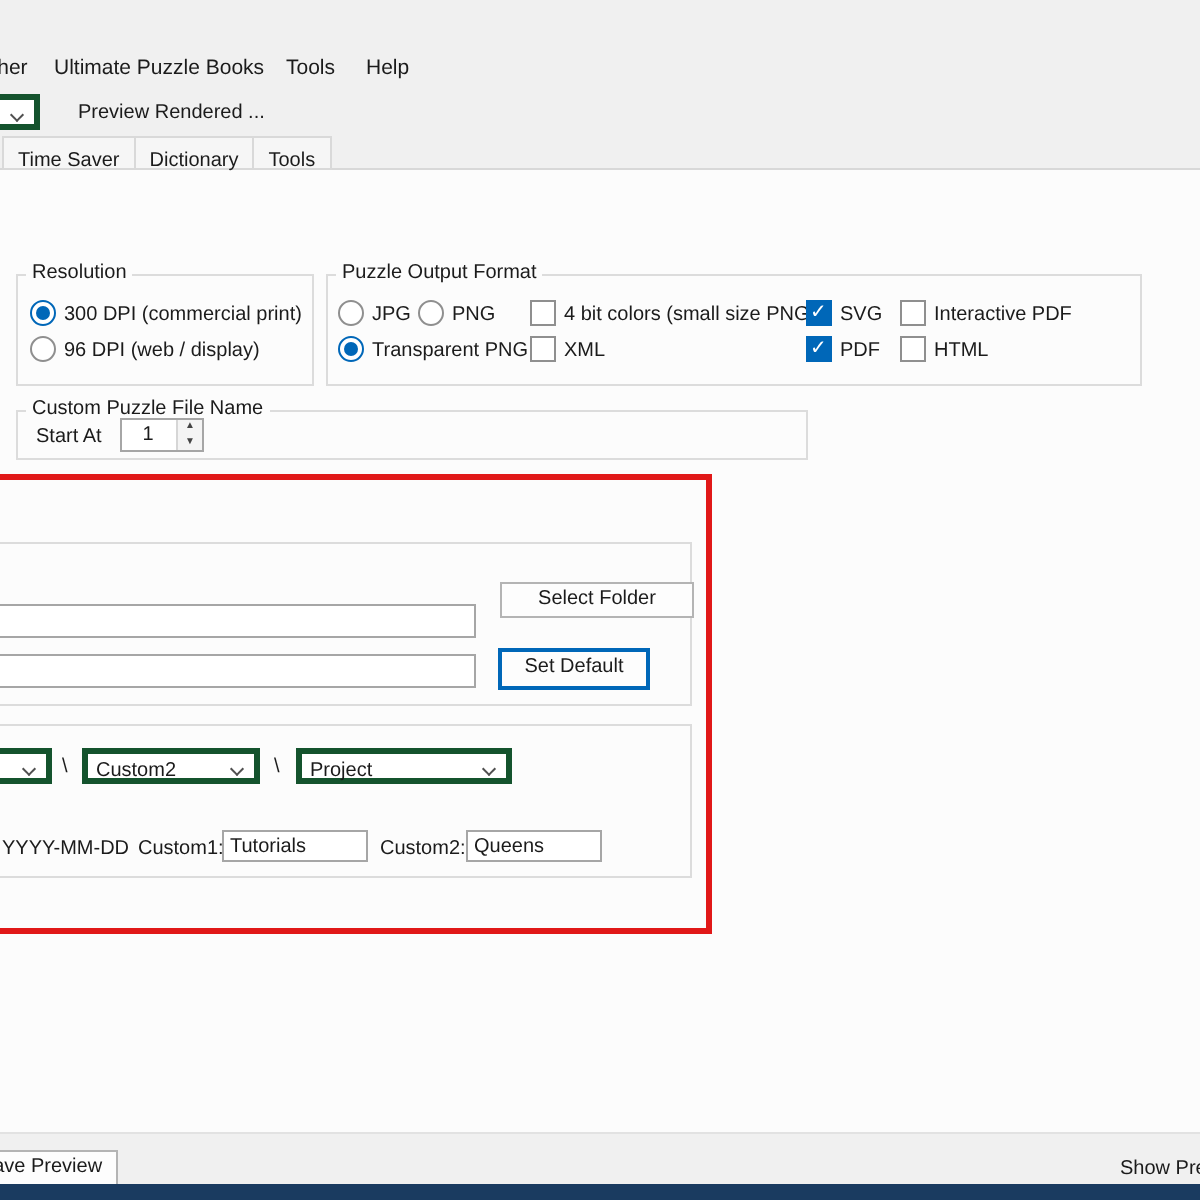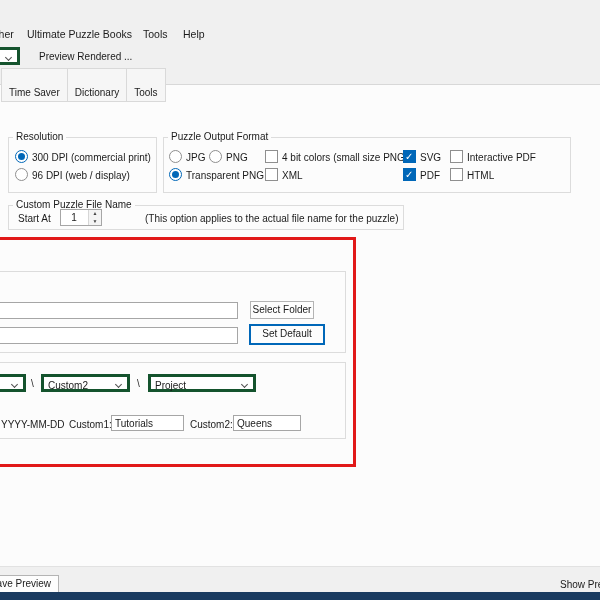--- a/index.html
+++ b/index.html
@@ -12,21 +12,21 @@
   .topchrome { position:absolute; left:0; top:0; width:600px; height:85px;
     background:var(--chrome-bg,#f0f0f0); border-bottom:1px solid #d8d8d8; }
   .menuitem { position:absolute; top:26px; height:16px; line-height:16px;
     font-size:10.5px; padding:0 4px; white-space:nowrap; cursor:default; }
   .label { position:absolute; white-space:nowrap; line-height:12px; }
   .combo { position:absolute; background:#fff; border:3px solid #14532d; }
   .combo .val { position:absolute; left:4px; top:3px; line-height:11px; white-space:nowrap; }
   .chev { position:absolute; right:6px; top:5px; width:5px; height:5px;
     border-right:1px solid #505050; border-bottom:1px solid #505050; transform:rotate(45deg); }
   .tabs { position:absolute; left:1px; top:68px; display:flex; }
-  .tab { height:17px; line-height:16px; padding:16px 7px; background:#f6f6f6;
+  .tab { height:17px; line-height:16px; padding:4px 7px; background:#f6f6f6;
     border:1px solid #d9d9d9; margin-right:-1px; white-space:nowrap;text-align:center; }
   .group { position:absolute; border:1px solid #dcdcdc; }
   .gtitle { position:absolute; background:#fcfcfc; padding:0 3px; line-height:11px; white-space:nowrap; }
   .radio { position:absolute; width:13px; height:13px; border:1px solid #8f8f8f;
     border-radius:50%; background:#fff; }
   .radio.sel { border-color:var(--accent,#0067b8); }
   .radio.sel::after { content:''; position:absolute; left:2px; top:2px; width:7px; height:7px;
     border-radius:50%; background:var(--accent,#0067b8); }
   .cb { position:absolute; width:13px; height:13px; border:1px solid #8f8f8f; background:#fff; }
   .cb.checked { background:var(--accent,#0067b8); border-color:var(--accent,#0067b8); }
@@ -105,25 +105,24 @@
   <div class="group" style="left:8px;top:205px;width:396px;height:25px"></div>
   <span class="gtitle" style="left:13px;top:199px">Custom Puzzle File Name</span>
   <span class="label" style="left:18px;top:213px">Start At</span>
   <div class="spin" style="left:60px;top:209px;width:42px;height:17px">
     <div class="sval">1</div>
     <div class="sbtns">
       <span class="sb">▲</span>
       <span class="sb">▼</span>
     </div>
   </div>
-  <span class="label" style="left:145px;top:213px">(This option applies to the actual file name for the puzzle)</span>
 
   <div class="group" style="left:-12px;top:271px;width:358px;height:82px"></div>
   <input class="tf" style="left: -40px; top: 302px; width: 278px; height: 17px;" value="">
-  <div class="btn" style="left:250px;top:301px;width:64px;height:18px">Select Folder</div>
+  <div class="btn" style="left:250px;top:291px;width:97px;height:18px">Select Folder</div>
   <input class="tf" style="left: -40px; top: 327px; width: 278px; height: 17px;" value="">
   <div class="btn focused" style="left:250px;top:325px;width:74px;height:19px">Set Default</div>
 
   <div class="group" style="left:-12px;top:362px;width:358px;height:77px"></div>
   <div class="combo" style="left:-60px;top:374px;width:86px;height:18px">
     <span class="chev"></span>
   </div>
   <span class="label" style="left:31px;top:378px">\</span>
   <div class="combo" style="left:41px;top:374px;width:89px;height:18px">
     <span class="val">Custom2</span>

